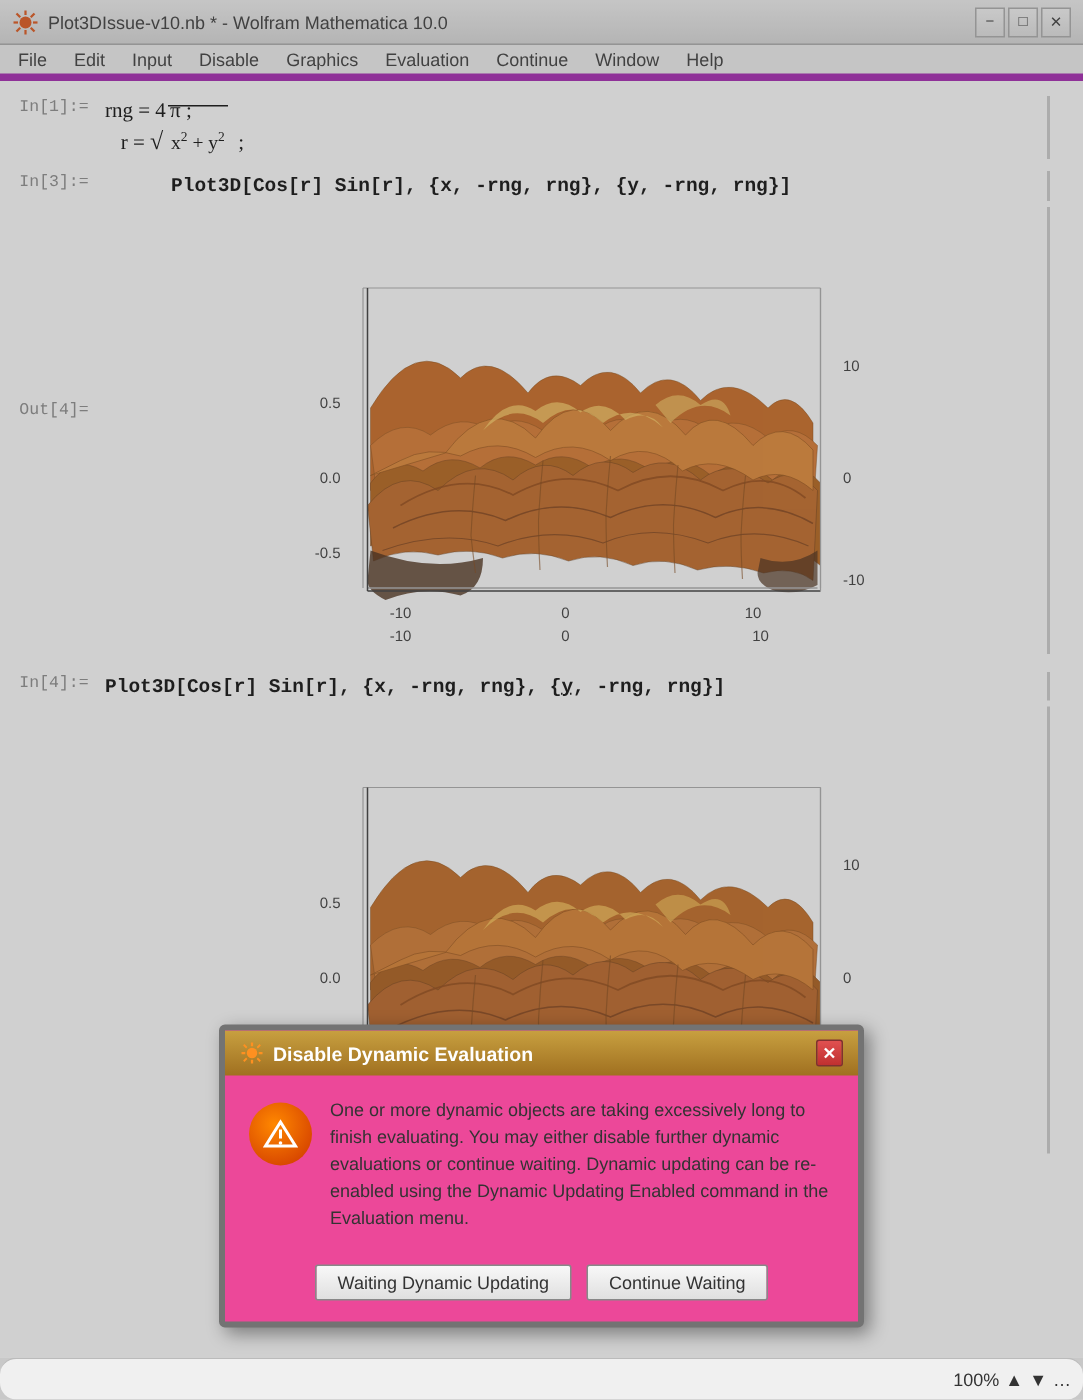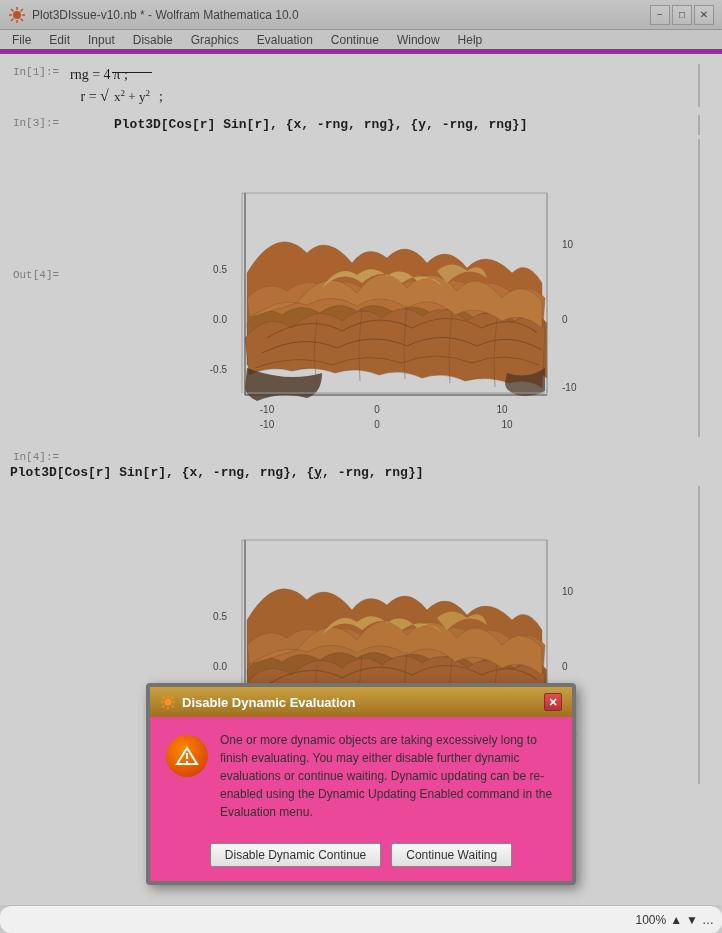--- a/index.html
+++ b/index.html
@@ -378,21 +378,21 @@
           <text x="395" y="248" font-size="10" fill="#333" text-anchor="start">-10</text>
 
           <text x="210" y="285" font-size="10" fill="#333" text-anchor="middle">0</text>
           <text x="100" y="285" font-size="10" fill="#333" text-anchor="middle">-10</text>
           <text x="340" y="285" font-size="10" fill="#333" text-anchor="middle">10</text>
         </svg>
       </div>
       <div class="cell-bracket"></div>
     </div>
 
-    <div class="cell" style="margin-top: 12px; flex-direction: column;">
+    <div class="cell" style="margin-top: 12px;">
       <div class="cell-label" style="color:#888; font-family:'Courier New',monospace; font-size:11px;">In[4]:=</div>
       <div class="cell-content">
         <div class="input-code" style="font-family:'Courier New',monospace; font-size:13px; font-weight:bold; color:#000;">
           Plot3D[Cos[r] Sin[r], {x, -rng, rng}, {<span style="text-decoration: underline; text-decoration-style: dotted;">y</span>, -rng, rng}]
         </div>
       </div>
       <div class="cell-bracket"></div>
     </div>
 
     <div class="cell">
@@ -502,17 +502,17 @@
       <div style="min-width: 42px; min-height: 42px; width: 42px; height: 42px; background: radial-gradient(circle at 40% 35%, #ff8800, #cc3300); border-radius: 50%; display: flex; align-items: center; justify-content: center; margin-top: 4px;">
         <svg width="24" height="24" viewBox="0 0 24 24">
           <polygon points="12,4 2,20 22,20" fill="none" stroke="white" stroke-width="2"></polygon>
           <line x1="12" y1="9" x2="12" y2="15" stroke="white" stroke-width="2"></line>
           <circle cx="12" cy="18" r="1.2" fill="white"></circle>
         </svg>
       </div>
       <div class="dialog-text">One or more dynamic objects are taking excessively long to finish evaluating.  You may either disable further dynamic evaluations or continue waiting.  Dynamic updating can be re-enabled using the Dynamic Updating Enabled command in the Evaluation menu.</div>
     </div>
     <div id="dialog-buttons">
-      <button class="dialog-btn">Disable Dynamic Continue</button>
+      <button class="dialog-btn">Waiting Dynamic Updating</button>
       <button class="dialog-btn">Continue Waiting</button>
     </div>
   </div>
 </div>
 
 </body></html>

